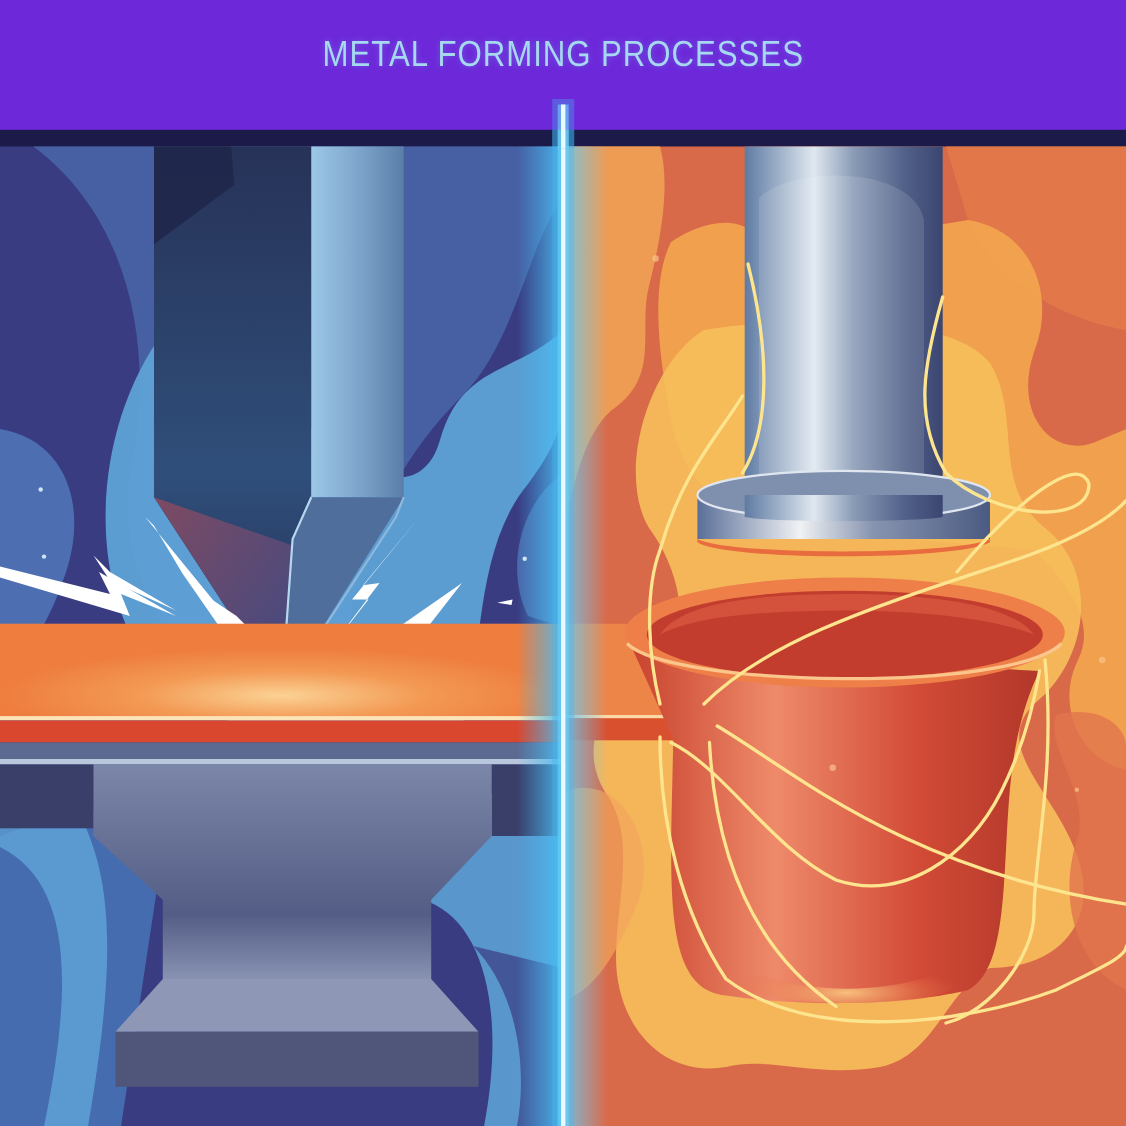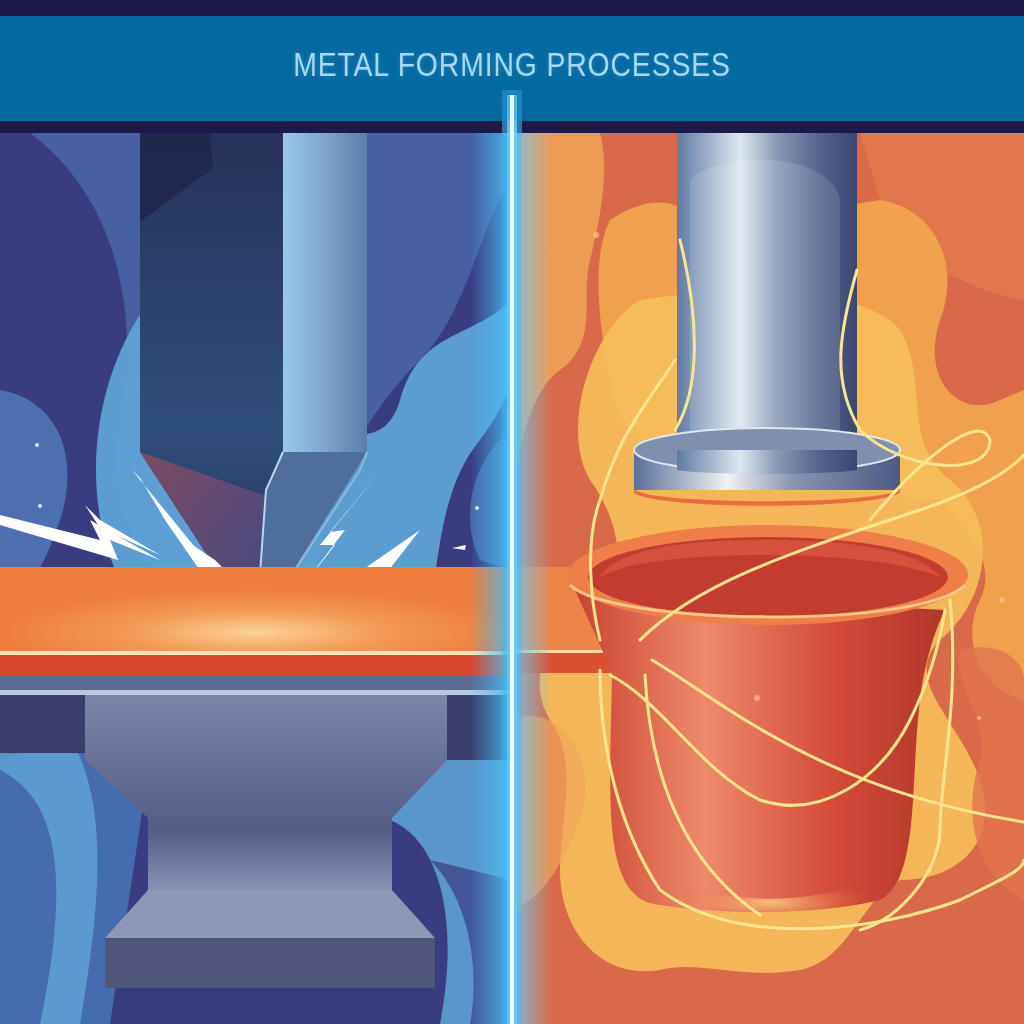--- a/index.html
+++ b/index.html
@@ -1,19 +1,19 @@
 <!DOCTYPE html>
 <html><head>
 <meta charset="utf-8">
 <style>
   html, body { margin: 0; padding: 0; background: #1b1a48; }
   body { width: 1024px; height: 1024px; overflow: hidden; position: relative; }
   .header {
-    position: absolute; left: 0; top: 16px; width: 1024px; height: 105px;
-    background: #0369a1;
+    position: absolute; left: 0; top: 0; width: 1024px; height: 118px;
+    background: #6d28d9;
   }
   .title {
     position: absolute; left: 0; top: 30px; width: 1024px; text-align: center;
     font-family: "Liberation Sans", sans-serif; font-weight: 400;
     font-size: 33px; letter-spacing: 1px; color: #a6d8f2;
     transform: scaleX(0.86); transform-origin: center;
     text-shadow: 0 0 6px rgba(120,190,240,0.35);
   }
   .scene { position: absolute; left: 0; top: 0; width: 1024px; height: 1024px; }
   svg { display: block; }

